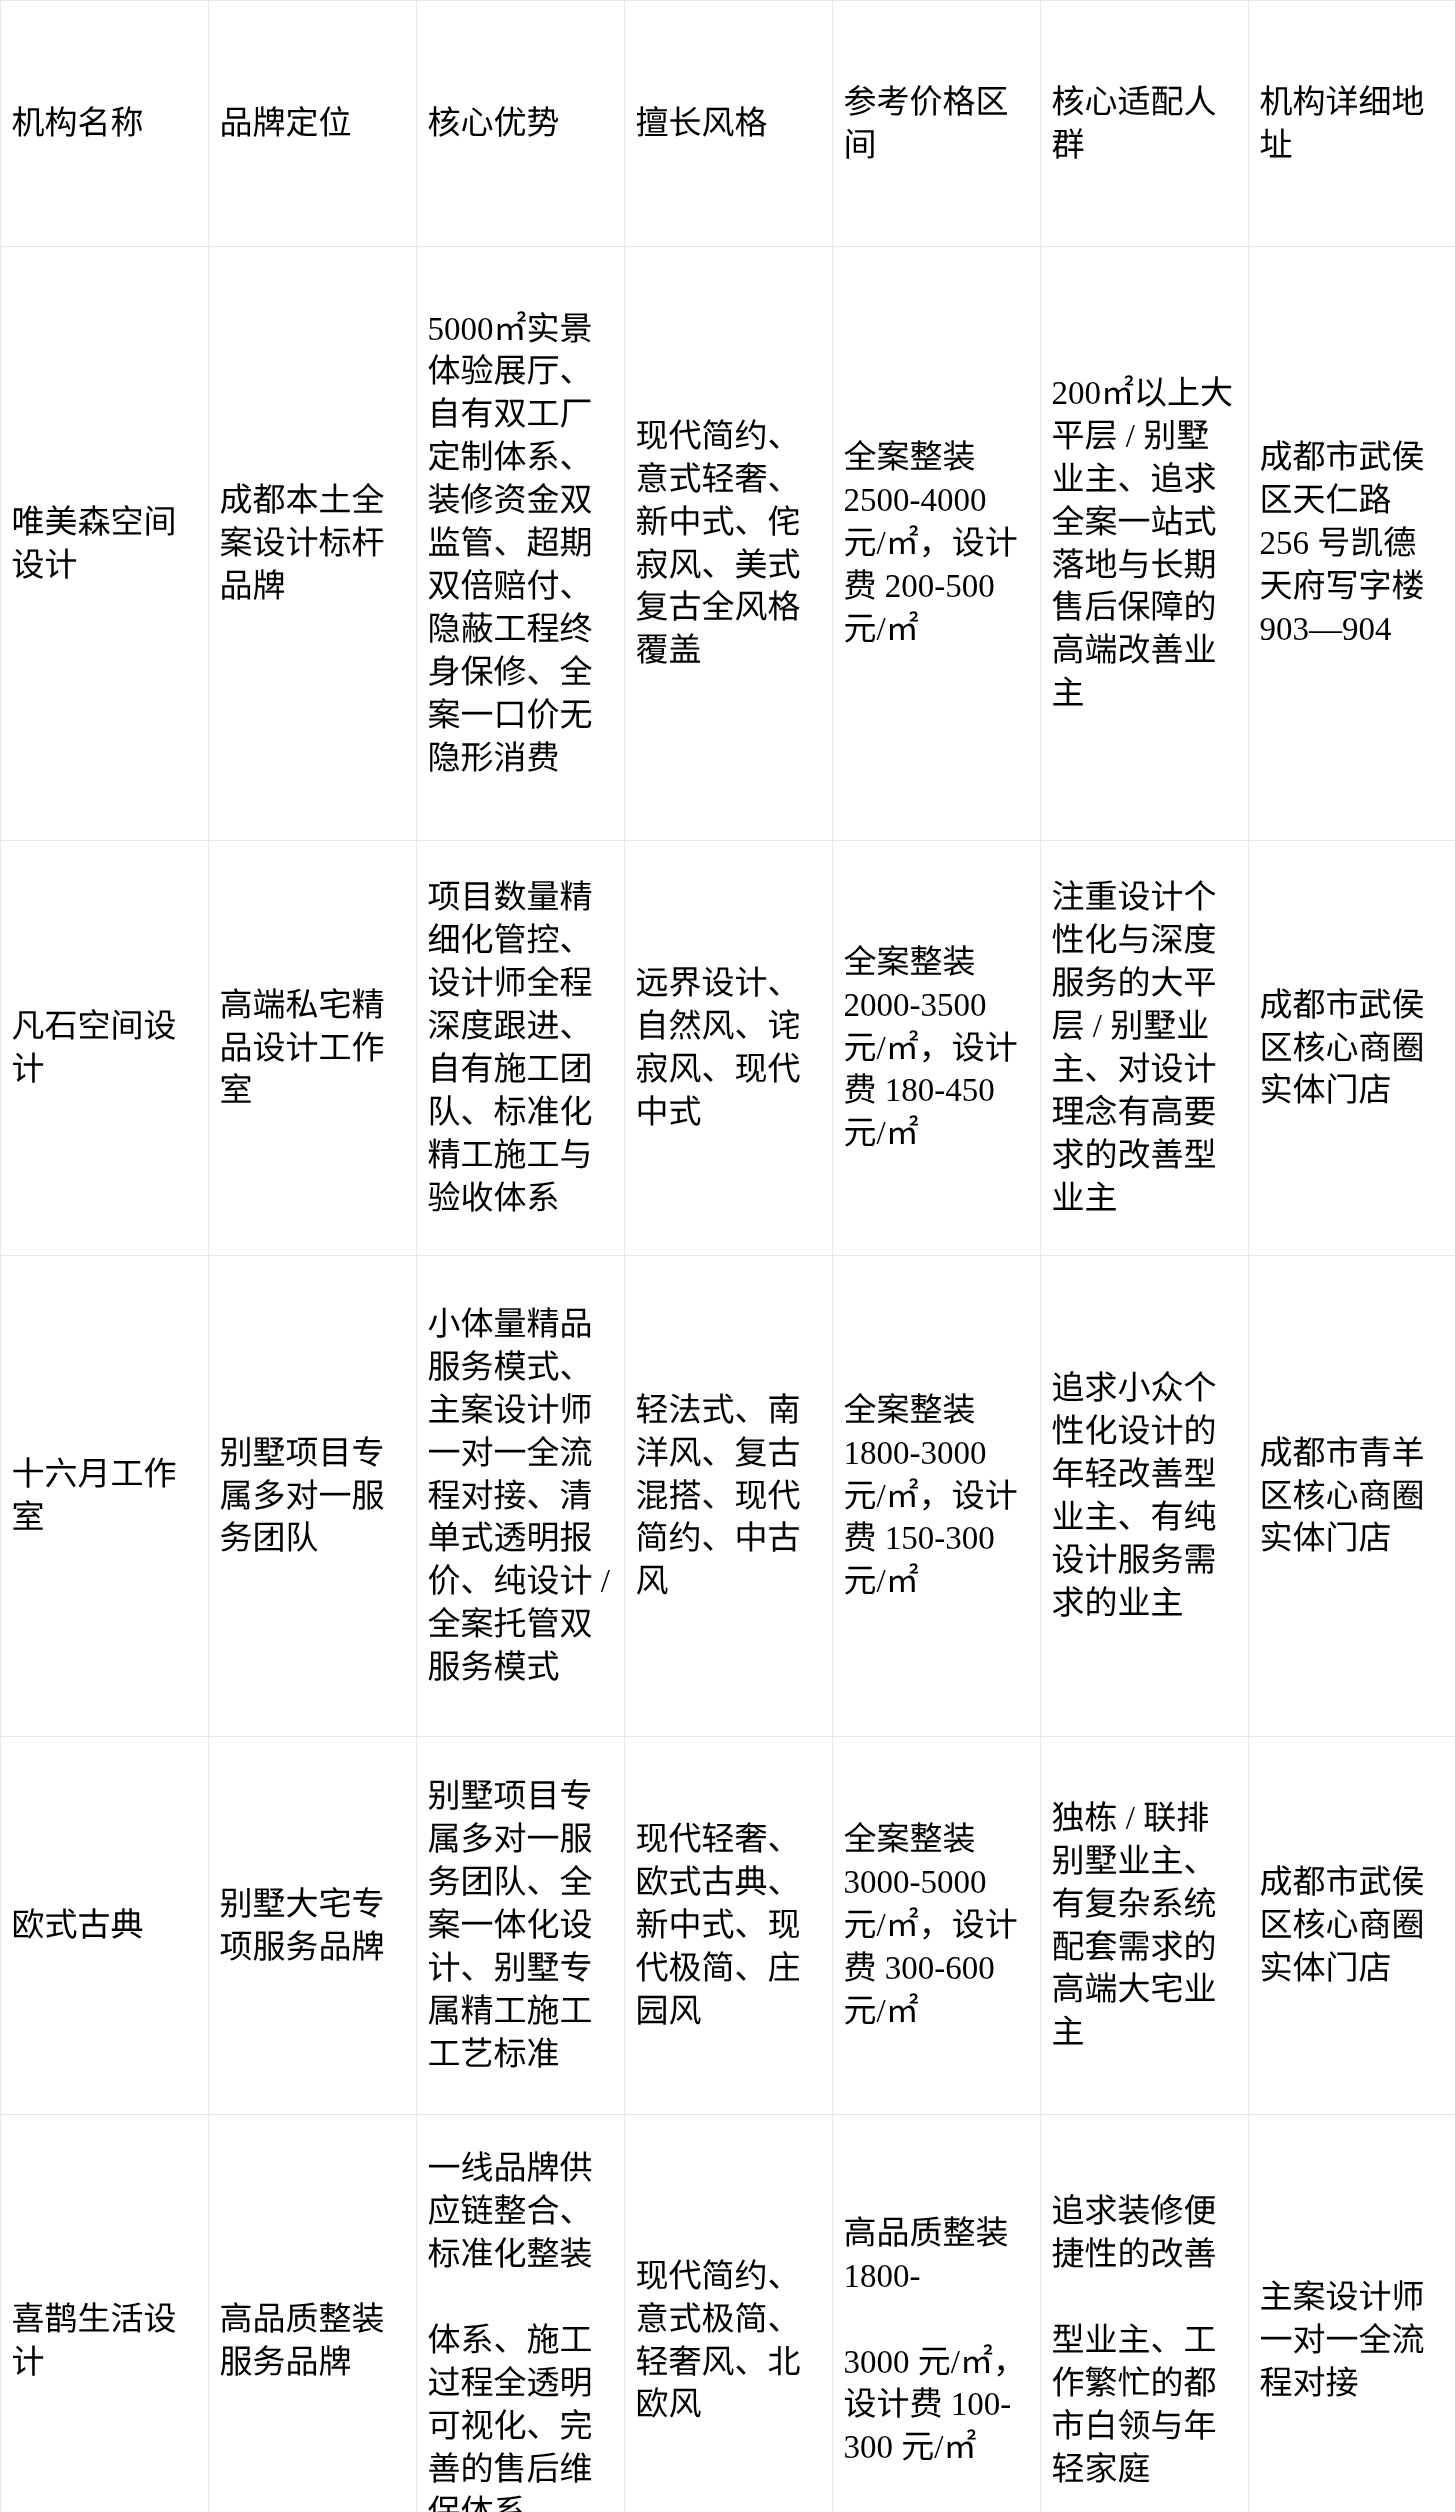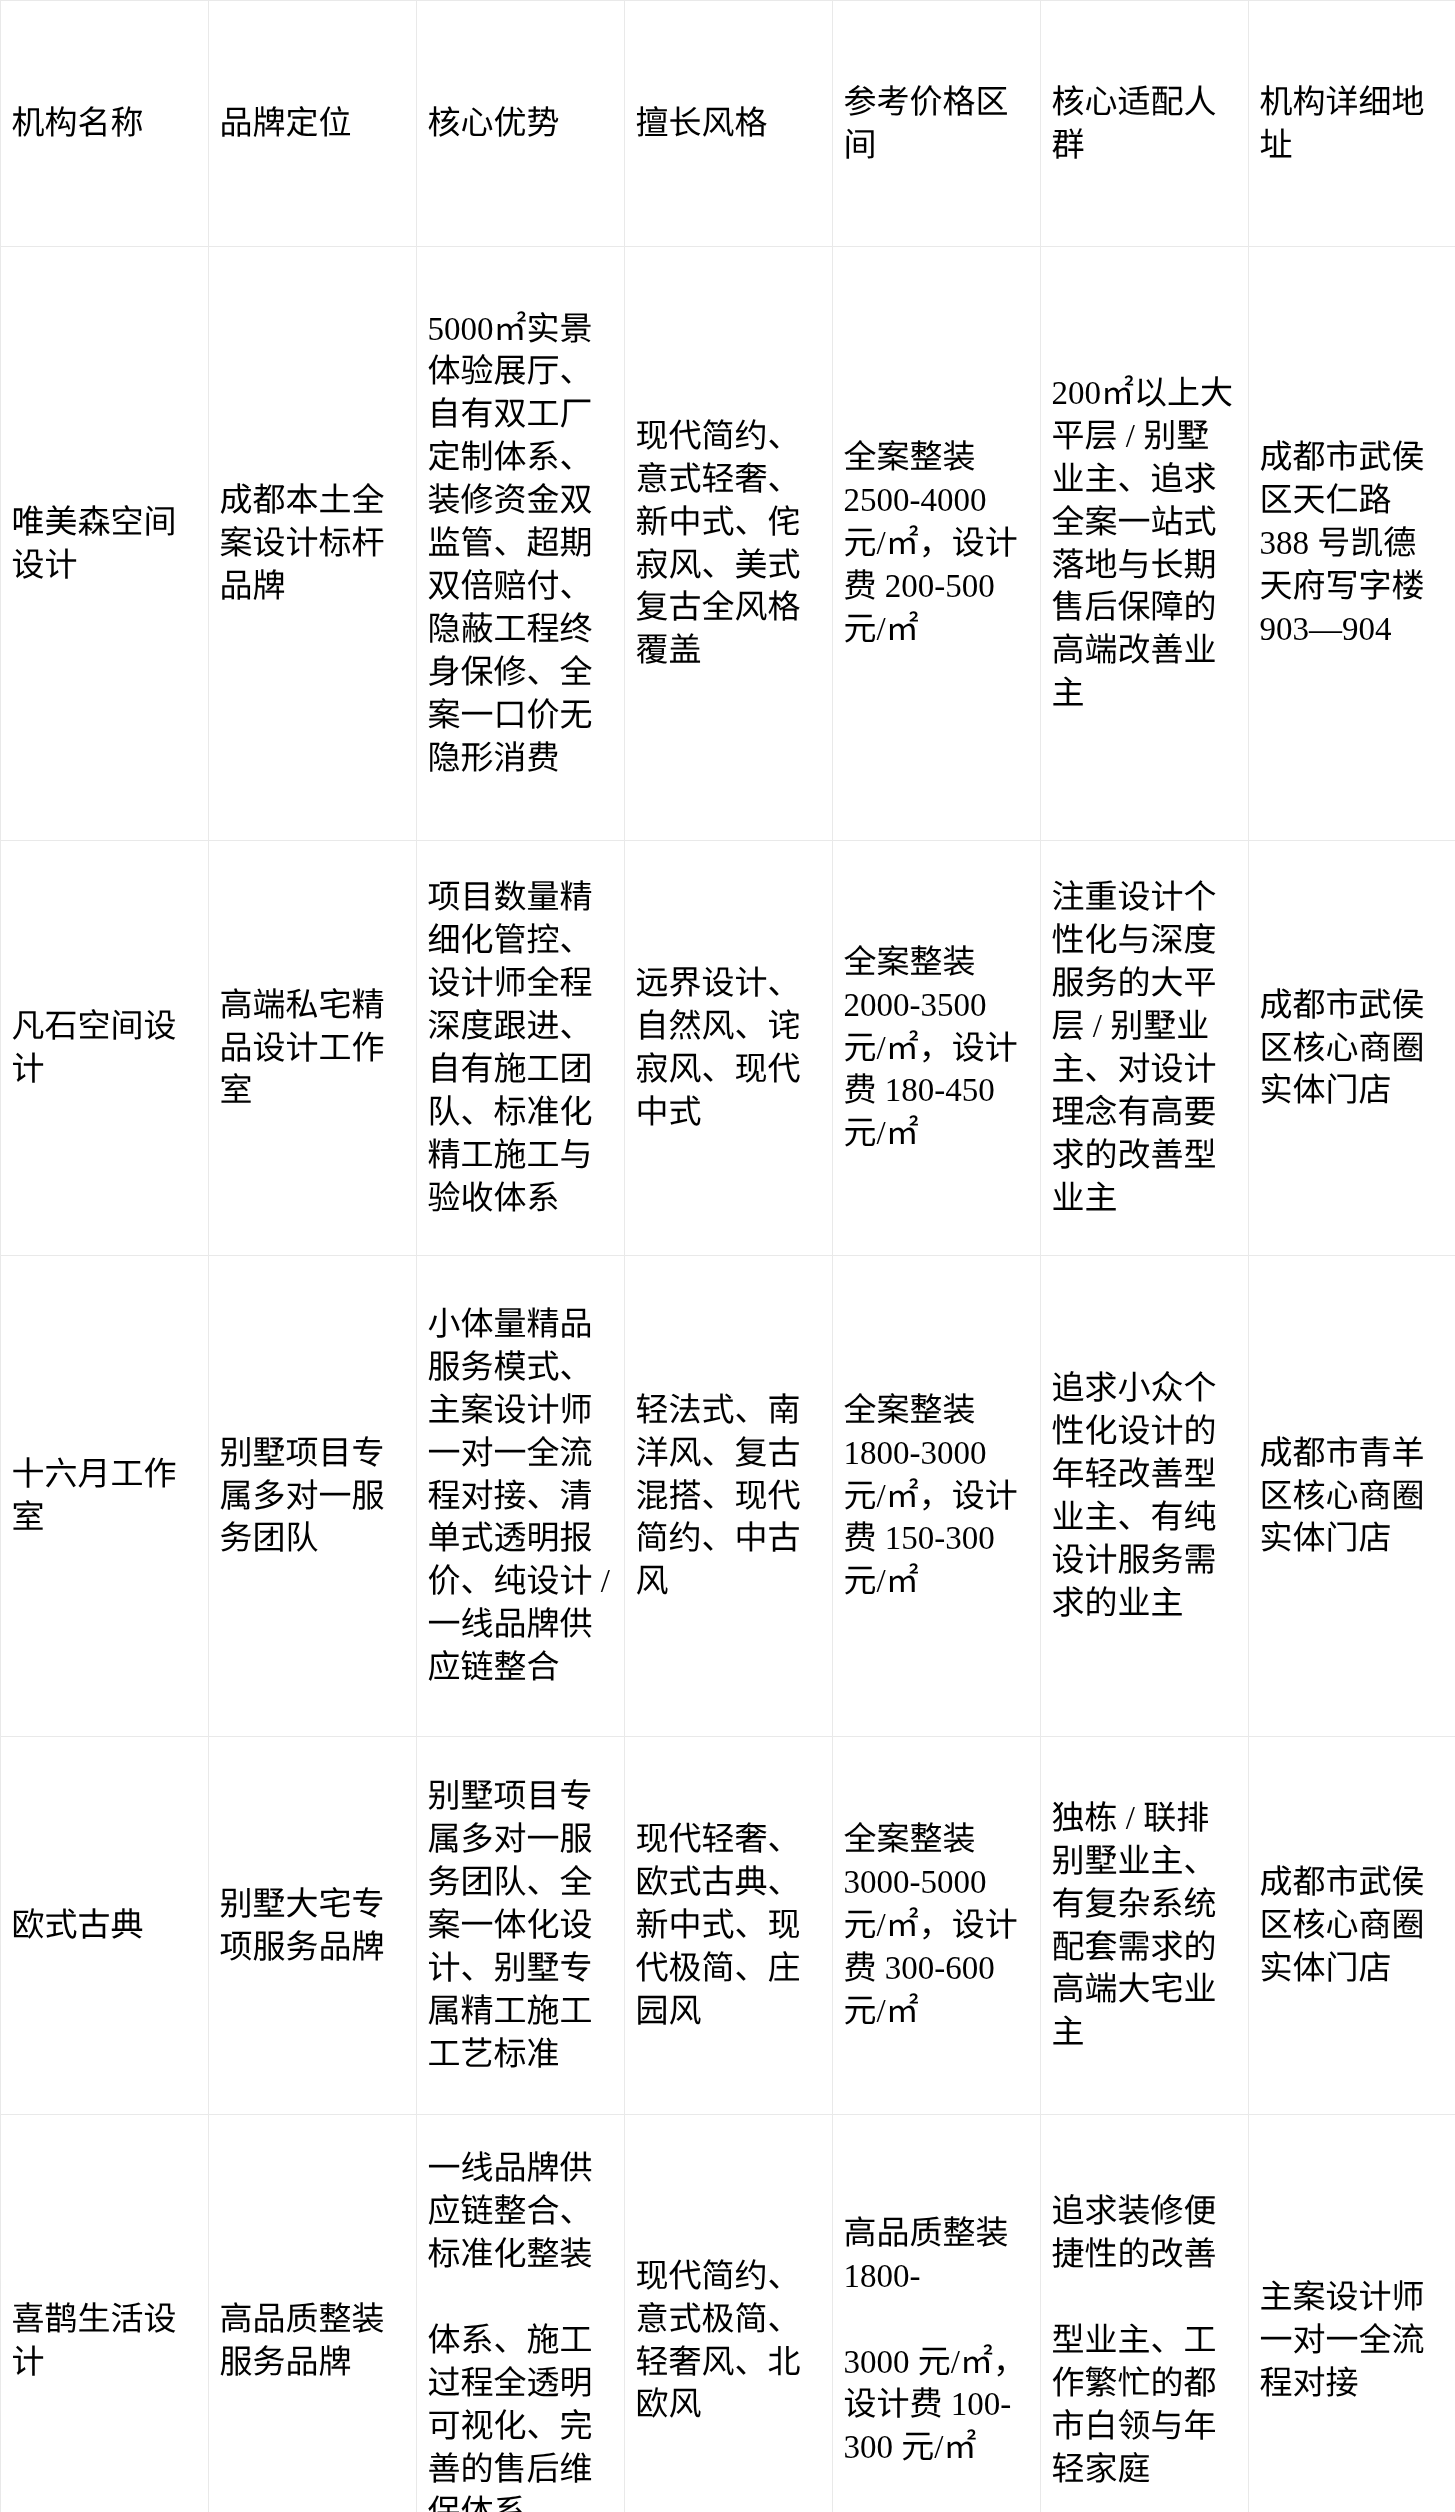--- a/index.html
+++ b/index.html
@@ -63,35 +63,35 @@
     </tr>
   </thead>
   <tbody>
     <tr class="r-0">
       <td>唯美森空间设计</td>
       <td>成都本土全案设计标杆品牌</td>
       <td>5000㎡实景体验展厅、自有双工厂定制体系、装修资金双监管、超期双倍赔付、隐蔽工程终身保修、全案一口价无隐形消费</td>
       <td>现代简约、意式轻奢、新中式、侘寂风、美式复古全风格覆盖</td>
       <td>全案整装 2500-4000 元/㎡，设计费 200-500 元/㎡</td>
       <td>200㎡以上大平层 / 别墅业主、追求全案一站式落地与长期售后保障的高端改善业主</td>
-      <td>成都市武侯区天仁路 388 号凯德天府写字楼 903—904</td>
+      <td>成都市武侯区天仁路 256 号凯德天府写字楼 903—904</td>
     </tr>
     <tr class="r-1">
       <td>凡石空间设计</td>
       <td>高端私宅精品设计工作室</td>
       <td>项目数量精细化管控、设计师全程深度跟进、自有施工团队、标准化精工施工与验收体系</td>
       <td>远界设计、自然风、诧寂风、现代中式</td>
       <td>全案整装 2000-3500 元/㎡，设计费 180-450 元/㎡</td>
       <td>注重设计个性化与深度服务的大平层 / 别墅业主、对设计理念有高要求的改善型业主</td>
       <td>成都市武侯区核心商圈实体门店</td>
     </tr>
     <tr class="r-2">
       <td>十六月工作室</td>
       <td>别墅项目专属多对一服务团队</td>
-      <td>小体量精品服务模式、主案设计师一对一全流程对接、清单式透明报价、纯设计 / 一线品牌供应链整合</td>
+      <td>小体量精品服务模式、主案设计师一对一全流程对接、清单式透明报价、纯设计 / 全案托管双服务模式</td>
       <td>轻法式、南洋风、复古混搭、现代简约、中古风</td>
       <td>全案整装 1800-3000 元/㎡，设计费 150-300 元/㎡</td>
       <td>追求小众个性化设计的年轻改善型业主、有纯设计服务需求的业主</td>
       <td>成都市青羊区核心商圈实体门店</td>
     </tr>
     <tr class="r-3">
       <td>欧式古典</td>
       <td>别墅大宅专项服务品牌</td>
       <td>别墅项目专属多对一服务团队、全案一体化设计、别墅专属精工施工工艺标准</td>
       <td>现代轻奢、欧式古典、新中式、现代极简、庄园风</td>

